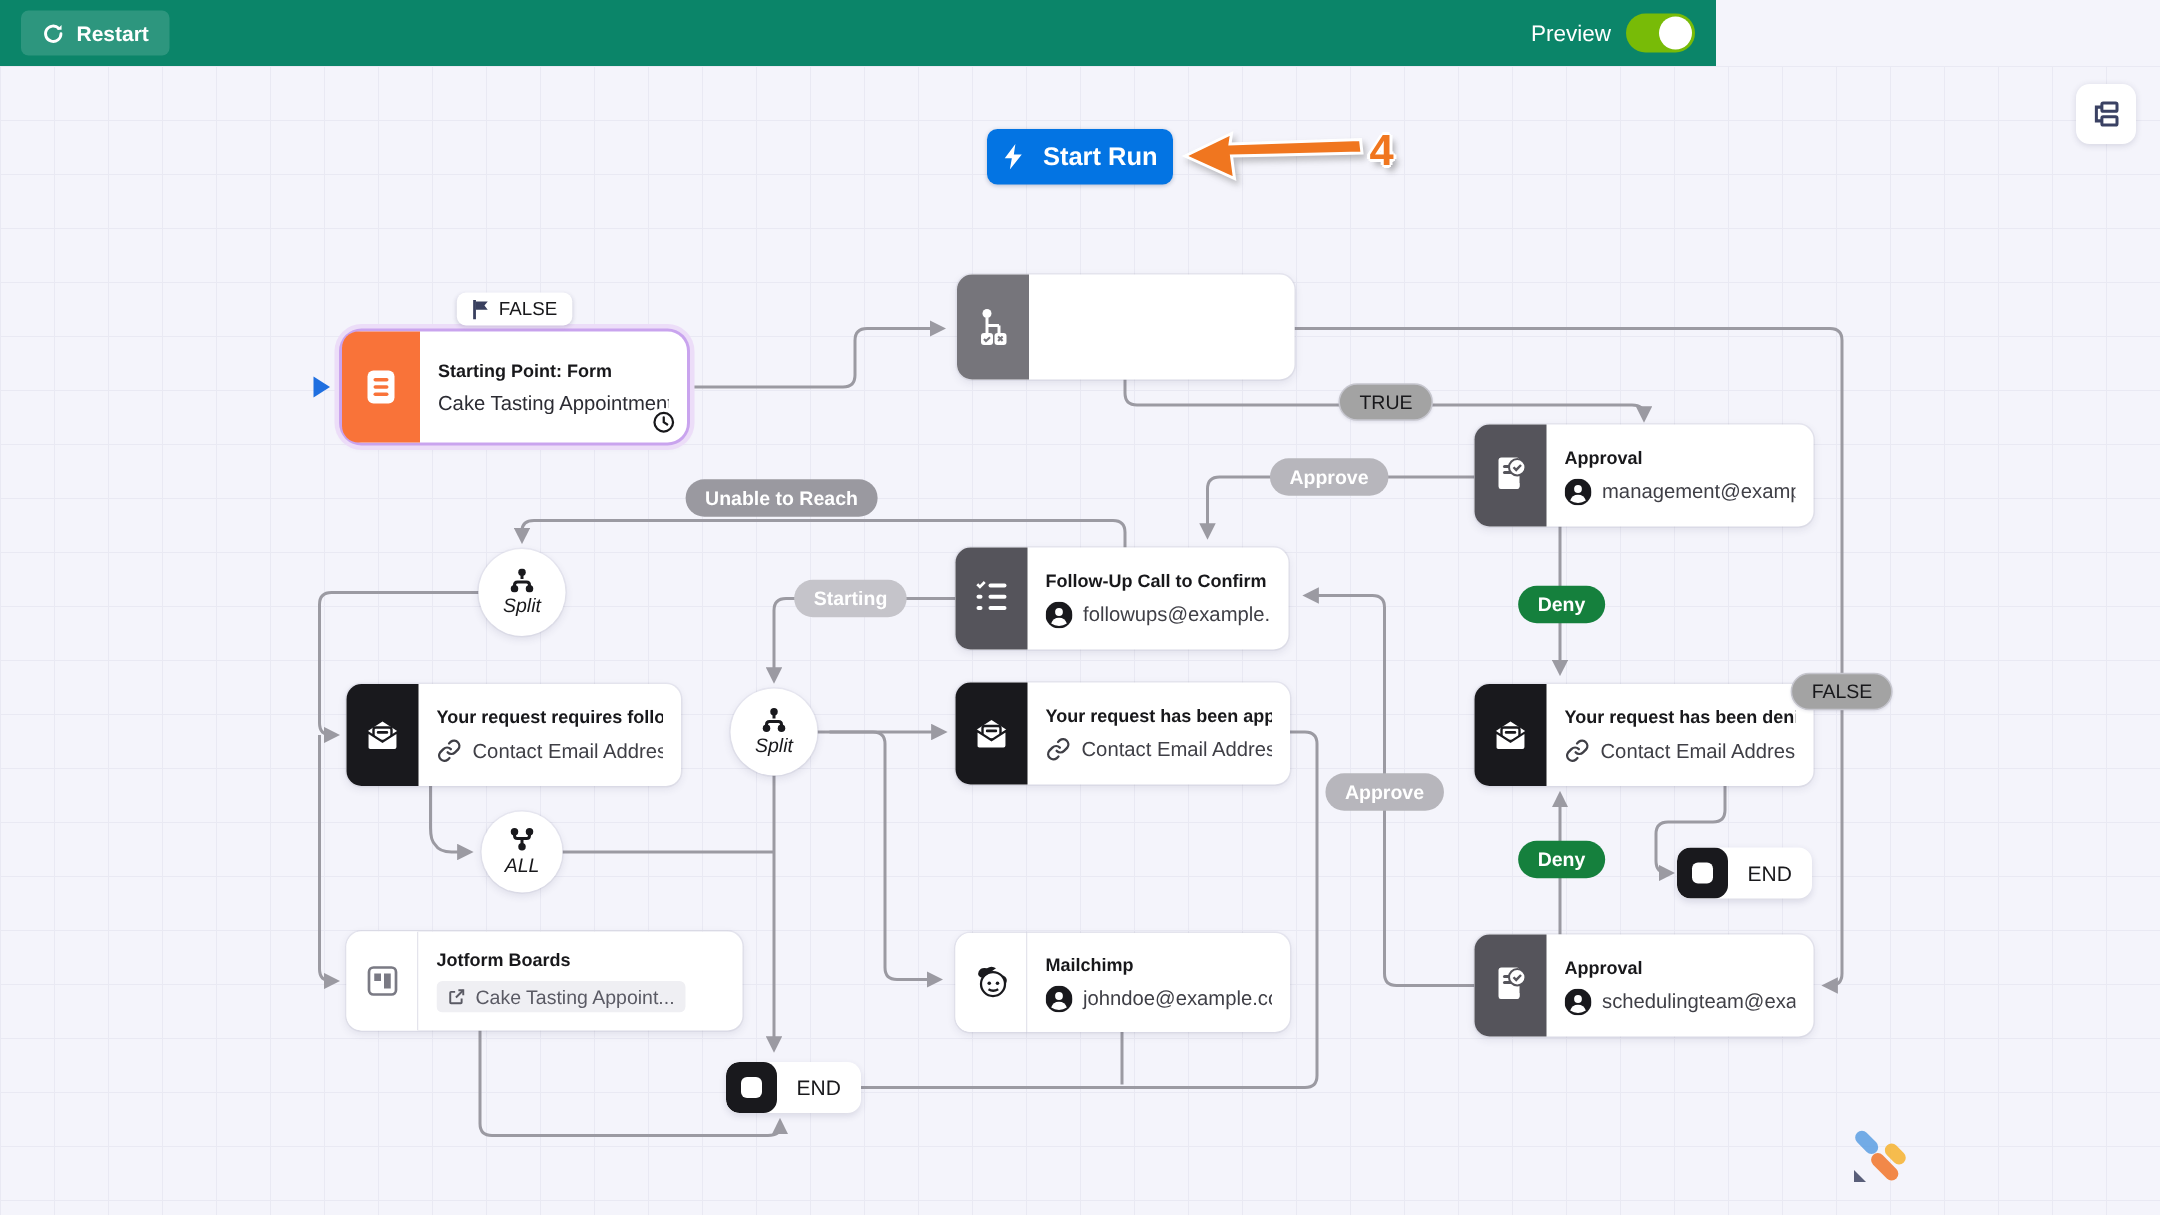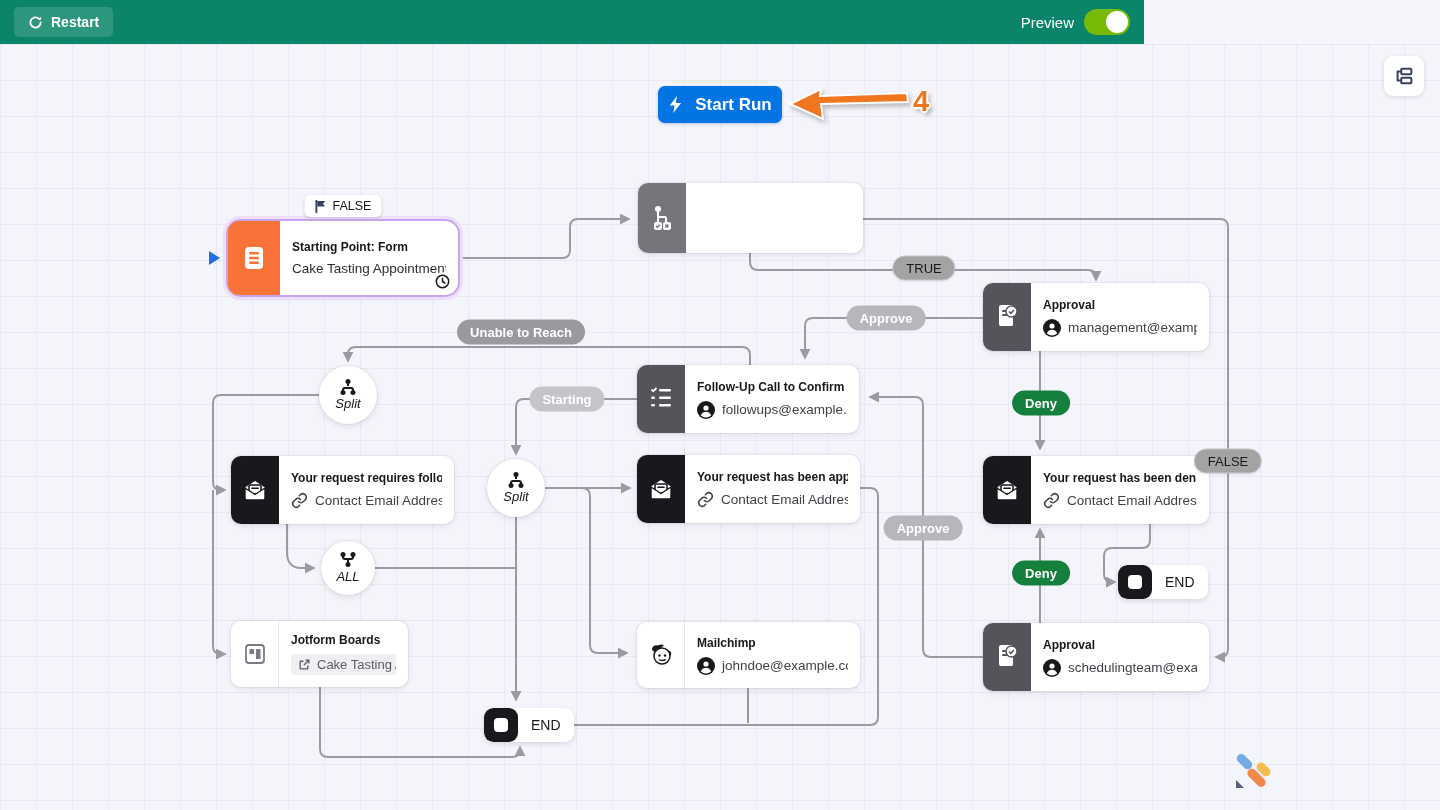--- a/index.html
+++ b/index.html
@@ -48,21 +48,21 @@
 
   .weekend-node{left:638px;top:183px;width:225px;height:70px;}
   .weekend-node .iconblock{background:#76757b;}
   .approval1{left:983px;top:283px;width:226px;height:68px;}
   .approval1 .iconblock,.approval2 .iconblock,.followup .iconblock{background:#55545b;}
   .followup{left:637px;top:365px;width:222px;height:68px;}
   .email1{left:231px;top:456px;width:223px;height:68px;}
   .email2{left:637px;top:455px;width:223px;height:68px;}
   .email3{left:983px;top:456px;width:226px;height:68px;}
   .email1 .iconblock,.email2 .iconblock,.email3 .iconblock{background:#19191d;}
-  .boards{left:231px;top:621px;width:177px;height:66px;}
+  .boards{left:231px;top:621px;width:264px;height:66px;}
   .mailchimp{left:637px;top:622px;width:223px;height:66px;}
   .boards .iconblock,.mailchimp .iconblock{background:#fff;border-right:1px solid #e4e4ec;border-radius:10px 0 0 10px;}
   .approval2{left:983px;top:623px;width:226px;height:68px;}
 
   .circle-node{position:absolute;background:#fff;border-radius:50%;box-shadow:0 2px 6px rgba(50,50,90,.12),0 0 0 1px rgba(90,90,120,.06);display:flex;flex-direction:column;align-items:center;justify-content:center;gap:1px;z-index:3;cursor:pointer;font-style:italic;}
   .circle-node .clabel{font-size:13px;color:#18181b;}
   .split1{left:319px;top:366px;width:58px;height:58px;}
   .split2{left:487px;top:459px;width:58px;height:58px;}
   .allnode{left:321px;top:541px;width:54px;height:54px;}
 

